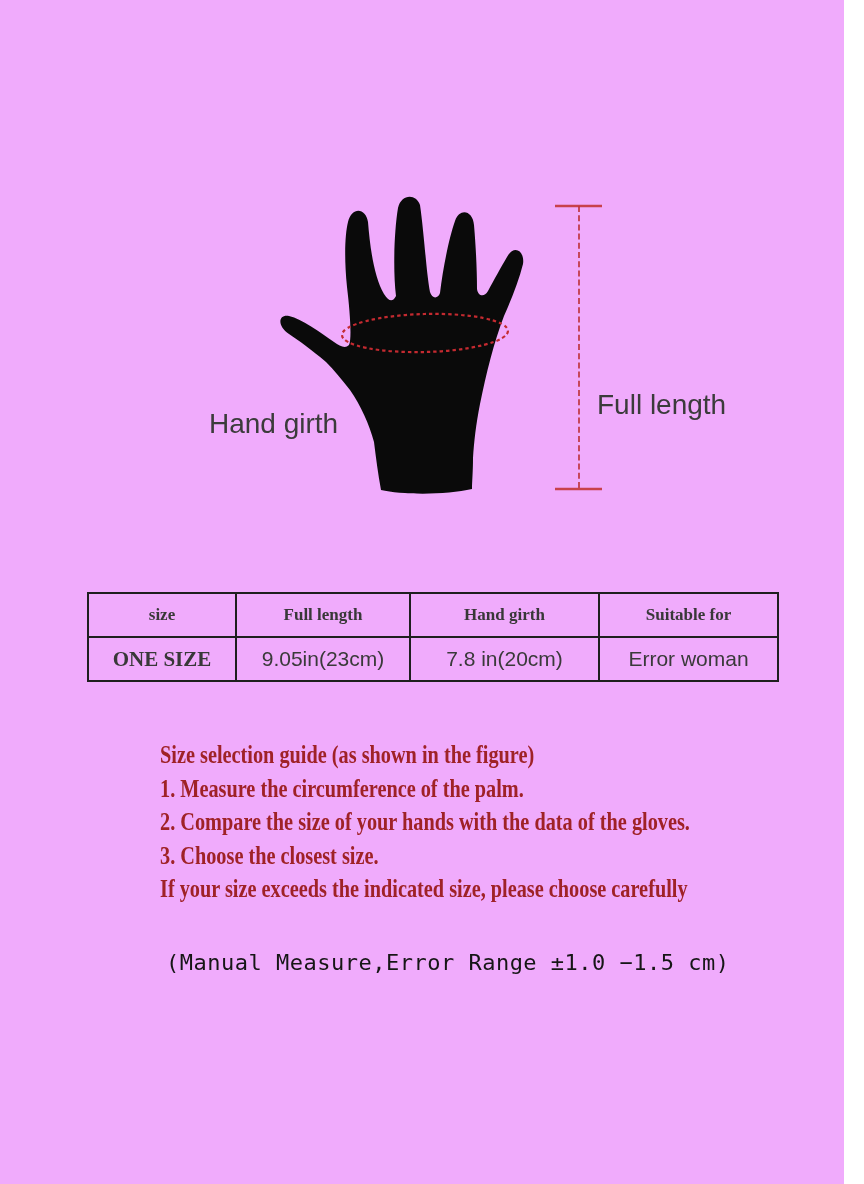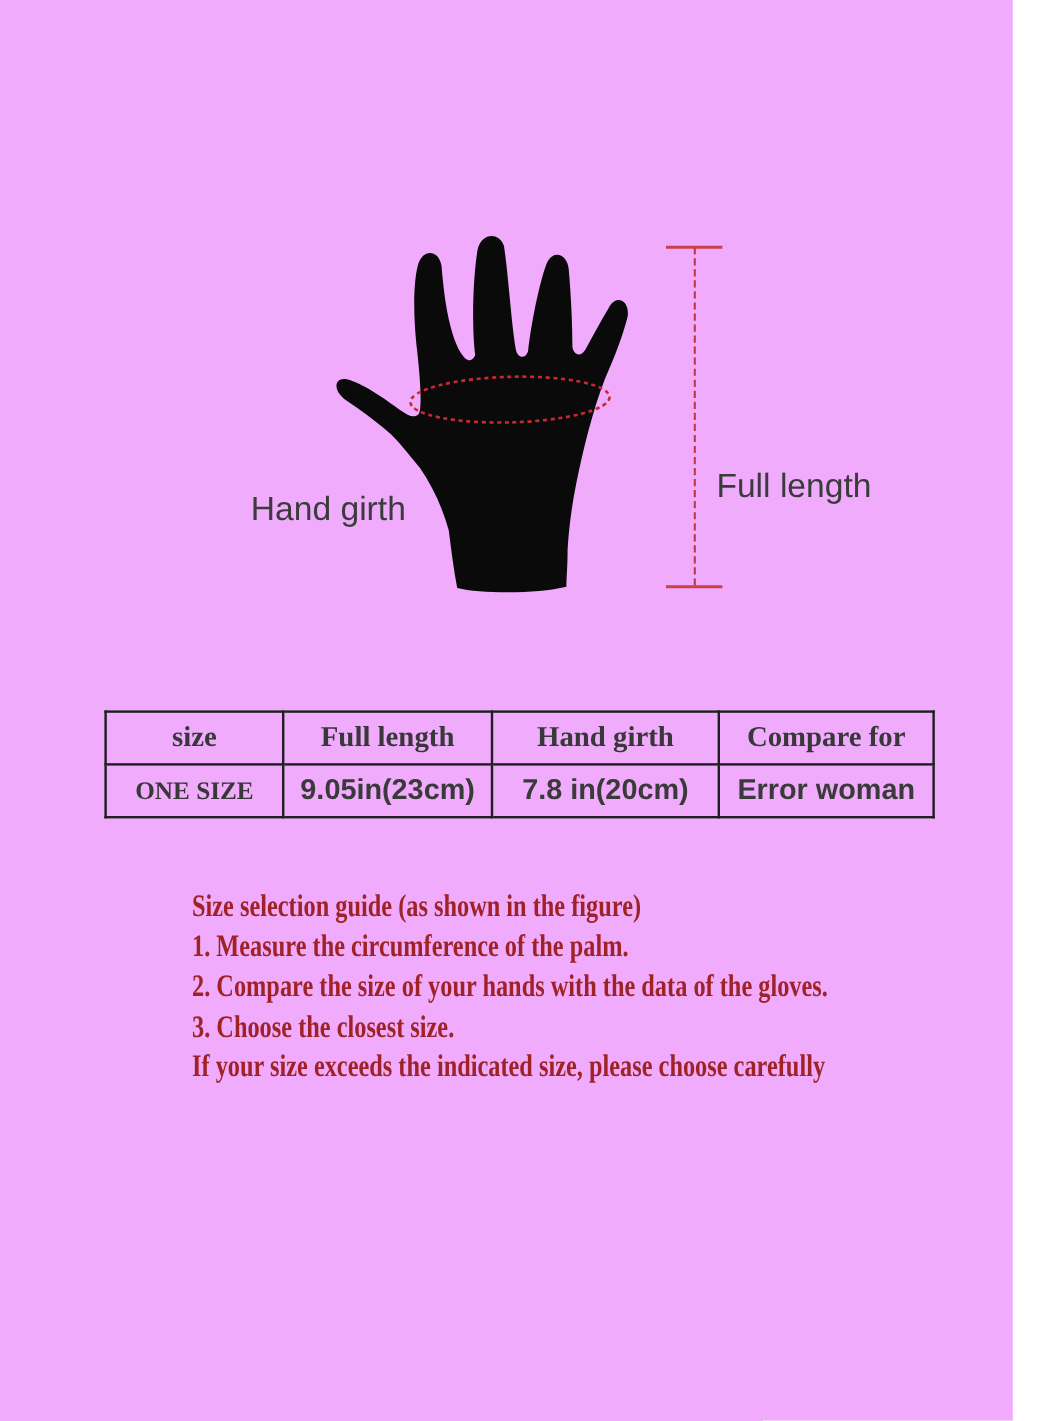--- a/index.html
+++ b/index.html
@@ -27,26 +27,26 @@
     border-collapse:collapse;table-layout:fixed;
   }
   .size-table th,.size-table td{
     border:2px solid #1f1f1f;
     text-align:center;vertical-align:middle;
     padding:0;overflow:hidden;white-space:nowrap;
   }
   .size-table th{
     height:42px;
     font-family:"Liberation Serif",serif;
-    font-weight:bold;font-size:24px;color:#383838;
+    font-weight:bold;font-size:17px;color:#383838;
   }
   .size-table td{
     height:42px;
     font-family:"Liberation Sans",sans-serif;
-    font-size:24px;color:#3a3a3a;font-weight:bold;
+    font-size:21px;color:#3a3a3a;
   }
   .size-table td.cell-serif{
     font-family:"Liberation Serif",serif;
     font-weight:bold;font-size:21px;color:#383838;border-radius:11px;
   }
   
   .guide{position:absolute;left:160px;top:738px;}
   .guide-line{
     font-family:"Liberation Serif",serif;
     font-weight:bold;font-size:26px;
@@ -117,35 +117,36 @@
       <col style="width:148px">
       <col style="width:174px">
       <col style="width:189px">
       <col style="width:179px">
     </colgroup>
     <thead>
       <tr>
         <th>size</th>
         <th>Full length</th>
         <th>Hand girth</th>
-        <th>Compare for</th>
+        <th>Suitable for</th>
       </tr>
     </thead>
     <tbody>
       <tr>
         <td class="cell-serif">ONE SIZE</td>
         <td>9.05in(23cm)</td>
         <td>7.8 in(20cm)</td>
         <td>Error woman</td>
       </tr>
     </tbody>
   </table>
 
   <div class="guide">
     <div class="guide-line">Size selection guide (as shown in the figure)</div>
     <div class="guide-line">1. Measure the circumference of the palm.</div>
     <div class="guide-line">2. Compare the size of your hands with the data of the gloves.</div>
     <div class="guide-line">3. Choose the closest size.</div>
     <div class="guide-line">If your size exceeds the indicated size, please choose carefully</div>
   </div>
 
+  <div class="note">(Manual Measure,Error Range ±1.0 −1.5 cm)</div>
 
 </div>
 
 </body></html>

